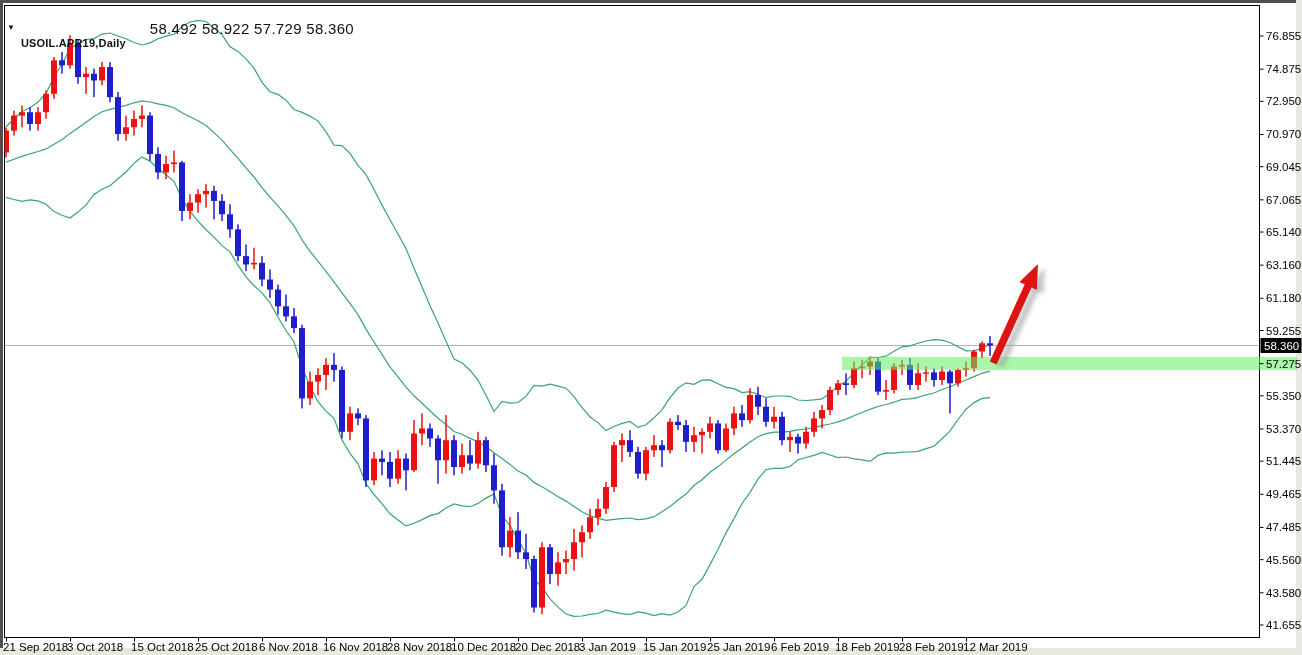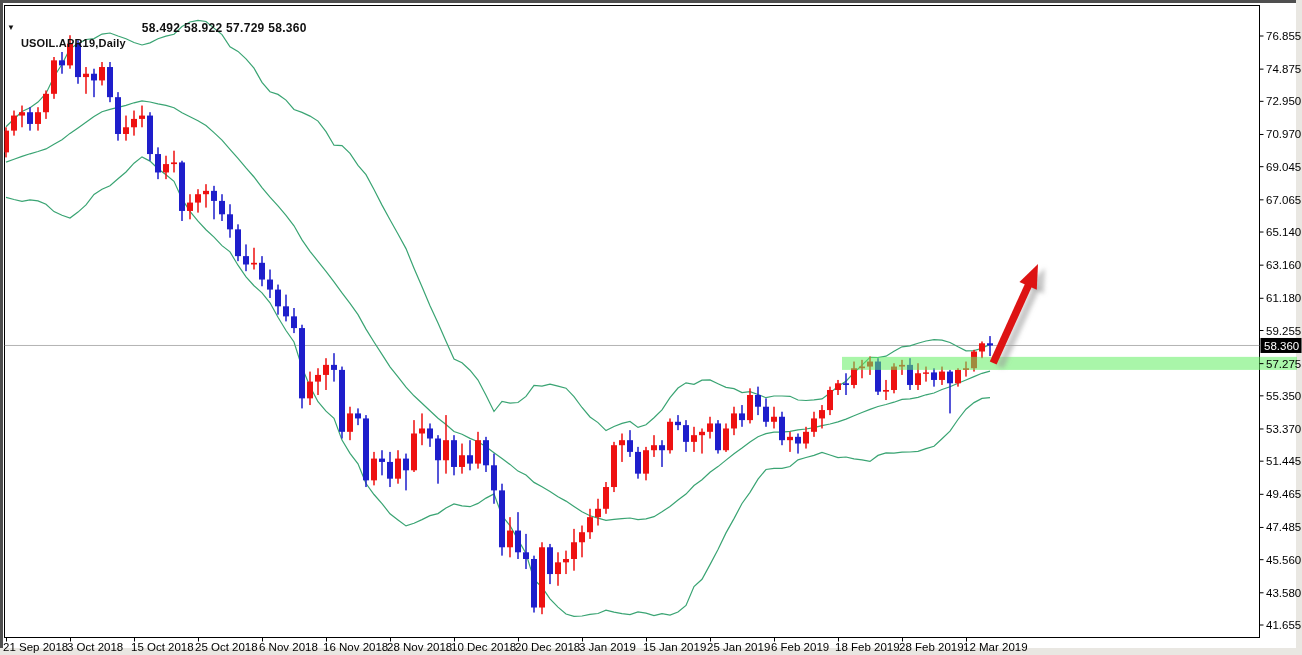--- a/index.html
+++ b/index.html
@@ -5,21 +5,21 @@
   html,body{margin:0;padding:0;}
   #stage{position:relative;width:1302px;height:655px;background:#e9e7e2;overflow:hidden;
          font-family:"Liberation Sans","DejaVu Sans",sans-serif;}
   #frame{position:absolute;left:0;top:0;width:1296px;height:648px;box-sizing:border-box;
          background:#ffffff;border-top:3px solid #4f4f4f;border-left:3px solid #4f4f4f;}
   #chart-svg{position:absolute;left:0;top:0;}
   #titlebar{position:absolute;left:7px;top:7px;display:flex;align-items:center;z-index:5;
             font-size:11px;color:#111;white-space:nowrap;}
   #titlebar .tri{font-size:8px;margin-right:6px;line-height:1;}
   #titlebar .sym{font-weight:bold;letter-spacing:0.2px;margin-top:30px;}
-  #titlebar .quote{font-weight:bold;font-size:12px;margin-left:16px;letter-spacing:0.3px;}
+  #titlebar .quote{font-weight:normal;font-size:15px;margin-left:24px;letter-spacing:0.3px;}
   #annotation{position:absolute;left:113px;top:36px;z-index:5;font-size:35px;font-weight:500;
               font-family:"Liberation Serif","DejaVu Serif",serif;letter-spacing:1px;}
   text{font-family:"Liberation Sans","DejaVu Sans",sans-serif;}
 </style>
 </head>
 <body>
 
 <div id="stage">
   <div id="frame"></div>
 

